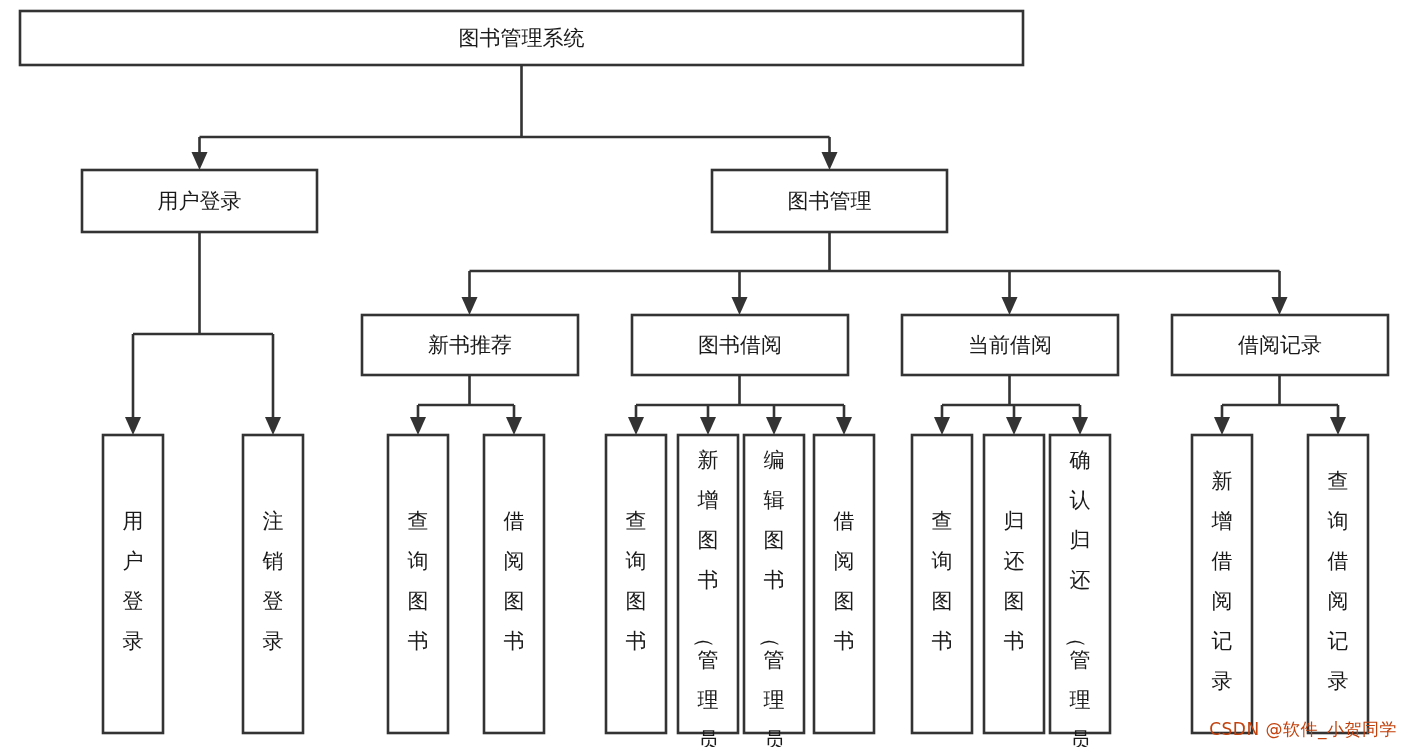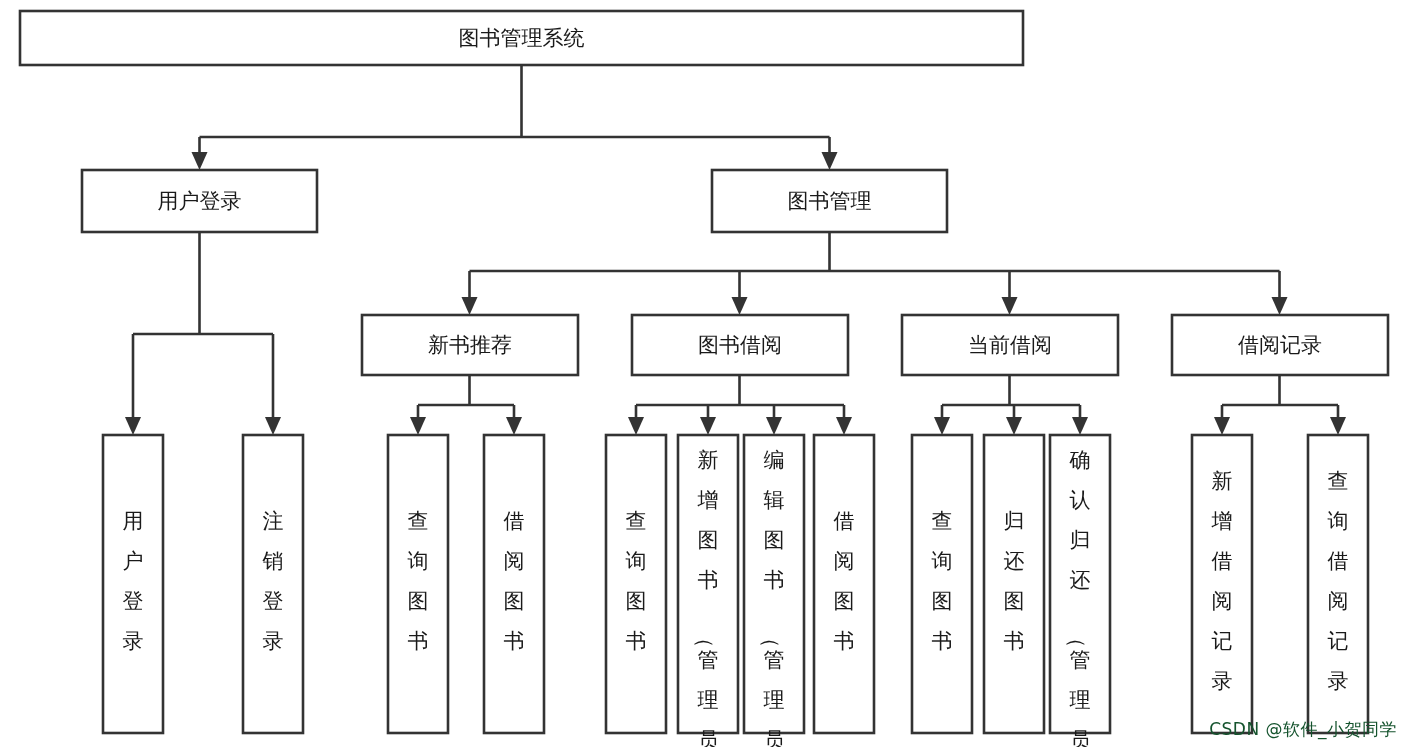--- a/index.html
+++ b/index.html
@@ -45,21 +45,21 @@
   .arrow-head {
     fill: #333333;
     stroke: none;
   }
   .watermark {
     position: absolute;
     right: 8px;
     bottom: 6px;
     font-family: "DejaVu Sans", "Liberation Sans", sans-serif;
     font-size: 17px;
-    color: #14532d;
+    color: #c2410c;
     white-space: nowrap;
     letter-spacing: 0.5px;
     pointer-events: none;
   }
 </style>
 </head>
 <body>
 
 <svg id="diagram" viewBox="0 0 1405 747" xmlns="http://www.w3.org/2000/svg">
 

